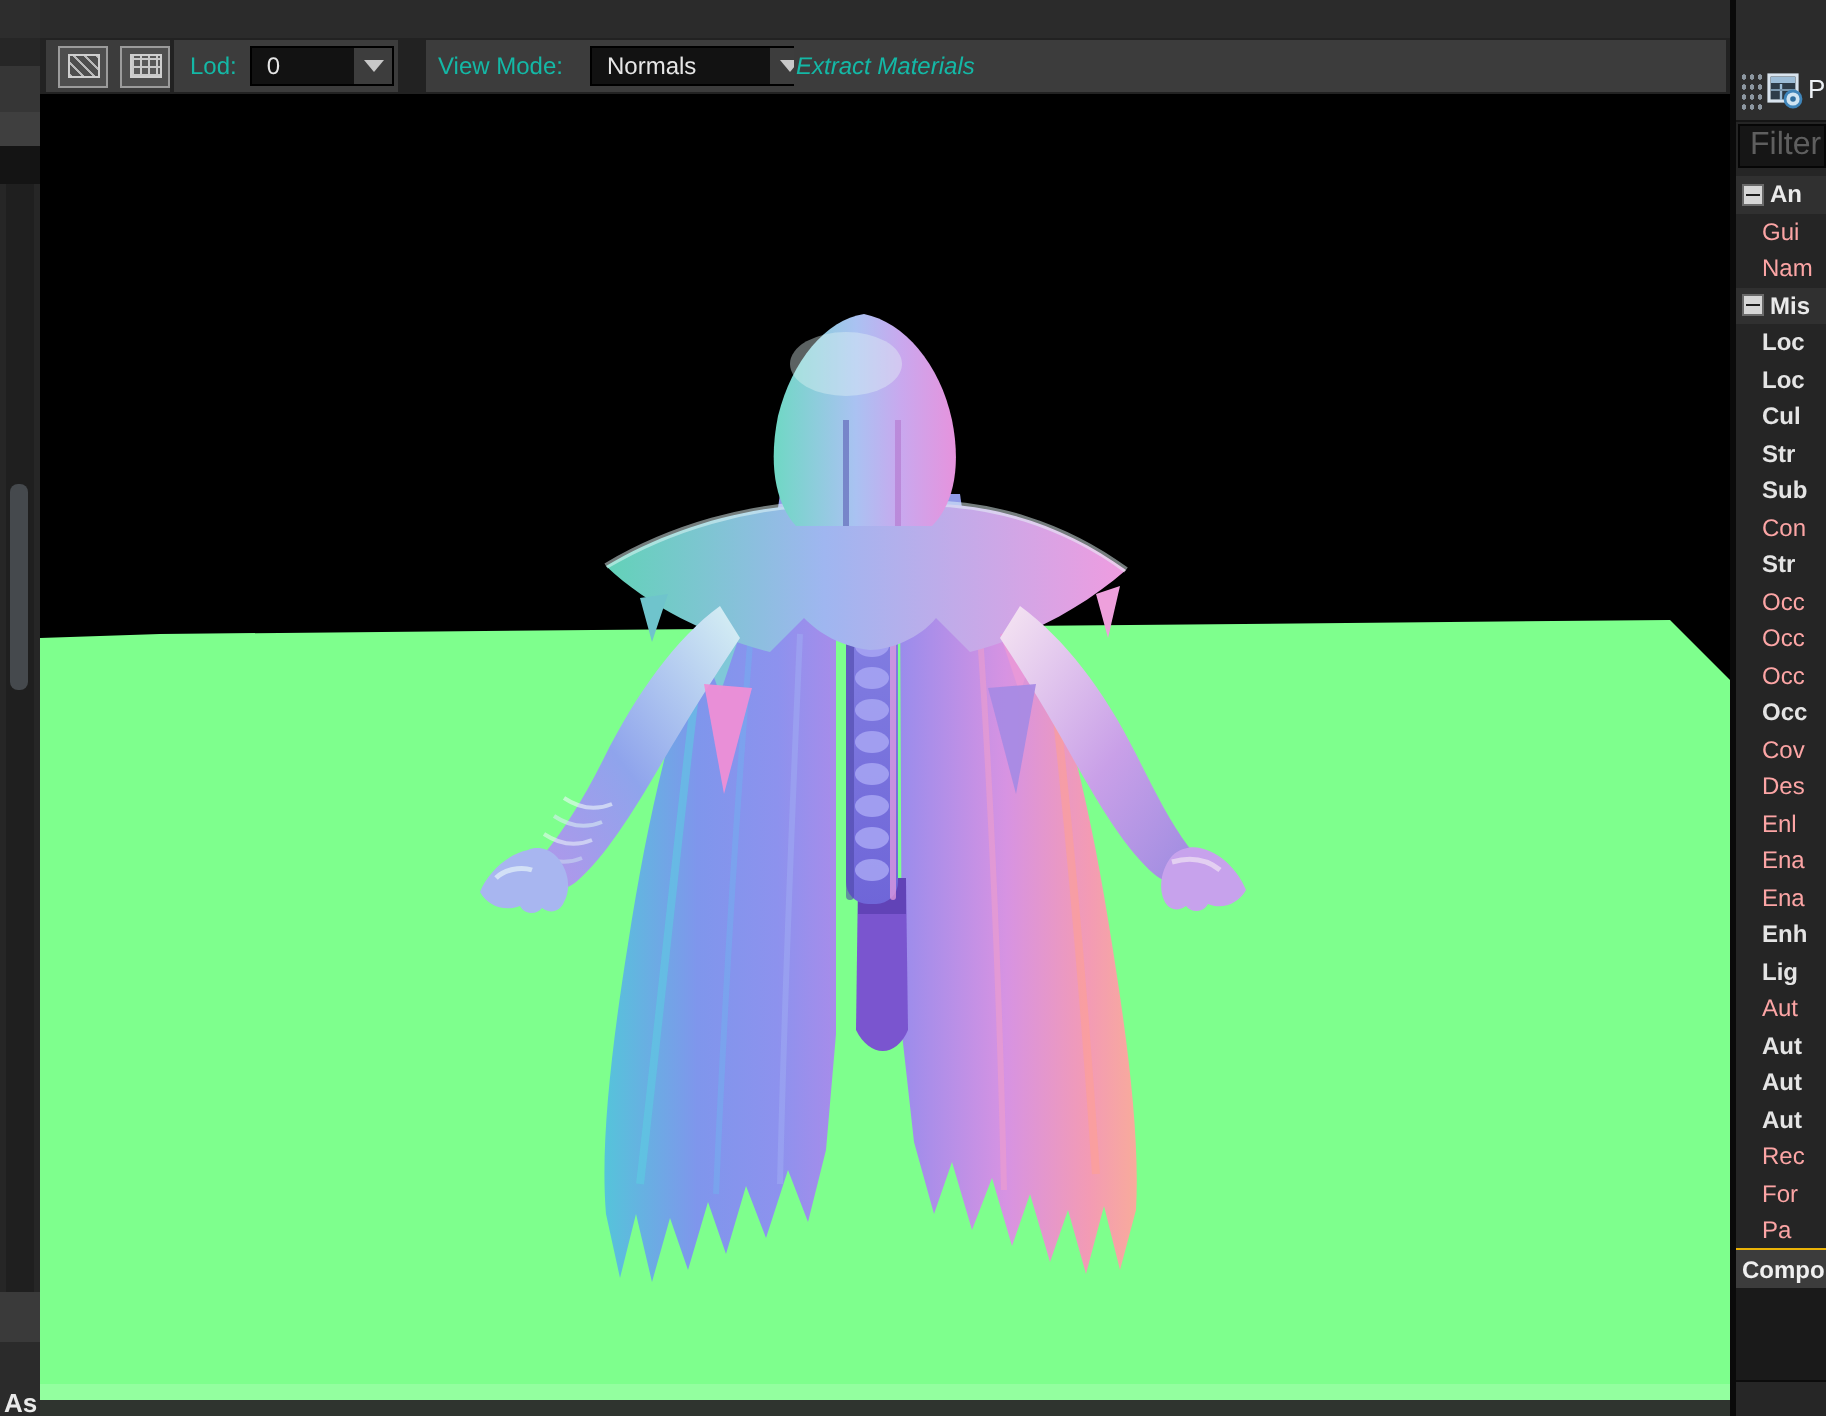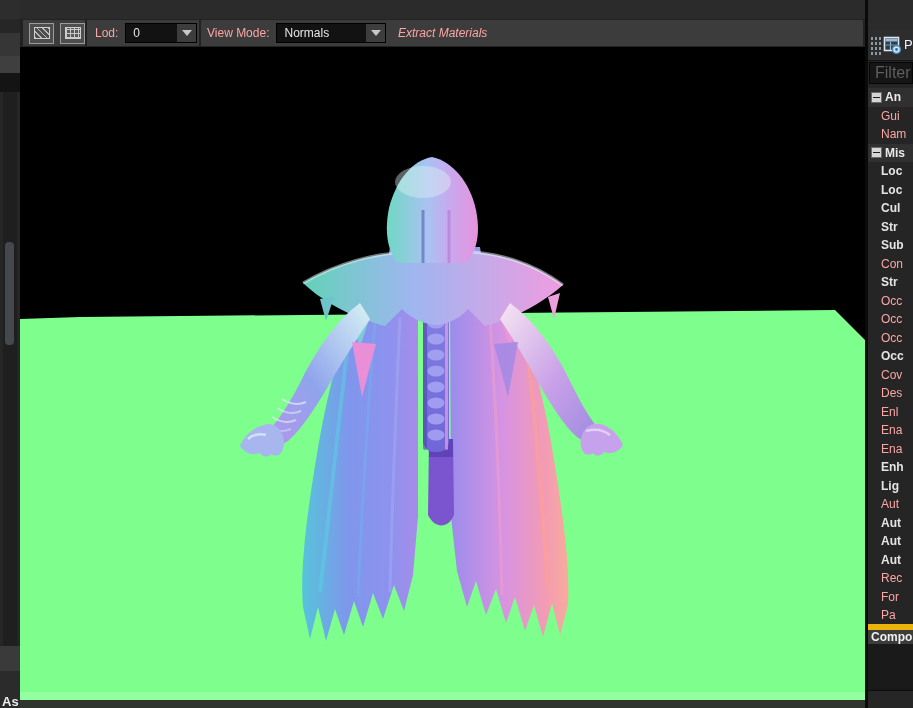--- a/index.html
+++ b/index.html
@@ -10,21 +10,21 @@
   
   .top-strip{left:0;top:0;width:913px;height:19px;background:#2b2b2b;}
   .toolbar{left:20px;top:19px;width:846px;height:28px;background:#222222;}
   .tb-sec{position:absolute;top:1px;height:26px;background:#3c3c3c;display:flex;align-items:center;}
   .tool-btn{width:26px;height:21px;background:#4e4e4e;border:1px solid #9b9b9b;box-sizing:border-box;
             display:flex;align-items:center;justify-content:center;margin-left:6px;cursor:pointer;}
   .tool-btn .pat{width:16px;height:12px;border:1px solid #cfcfcf;box-sizing:border-box;}
   .pat-hatch{background:repeating-linear-gradient(45deg,#b9b9b9 0 1px,#4e4e4e 1px 4px);}
   .pat-grid{background-image:repeating-linear-gradient(0deg,#c9c9c9 0 1px,transparent 1px 4px),
             repeating-linear-gradient(90deg,#c9c9c9 0 1px,transparent 1px 4px);background-color:#585858;}
-  .tb-label{color:#fca5a5;white-space:nowrap;}
+  .tb-label{color:#14b8a6;white-space:nowrap;}
   .combo{position:relative;height:20px;background:#121212;border:1px solid #000;box-sizing:border-box;
          display:flex;align-items:center;cursor:pointer;}
   .combo .val{padding-left:7px;color:#e6e6e6;flex:1;white-space:nowrap;}
   .combo .arrow-box{width:19px;height:18px;background:#3d3d3d;display:flex;align-items:center;justify-content:center;}
   .tri-down{width:0;height:0;border-left:5px solid transparent;border-right:5px solid transparent;border-top:6px solid #c8c8c8;}
 
   
   .left-strip{left:0;top:0;width:20px;height:708px;background:#262626;}
   .ls-band{position:absolute;left:0;width:20px;}
   .ls-track{position:absolute;left:3px;top:92px;width:14px;height:554px;background:#1f1f1f;}
@@ -48,21 +48,21 @@
   .filter-input::placeholder{color:#5f5f5f;}
   .ptree{position:absolute;left:0;top:88px;width:45px;height:536px;overflow:hidden;}
   .trow{height:18.5px;display:flex;align-items:center;padding-left:13px;white-space:nowrap;overflow:hidden;cursor:default;}
   .trow.thead{padding-left:3px;background:#303030;}
   .toggle{position:relative;width:9px;height:9px;background:#d6d6d6;border:1px solid #6a6a6a;box-sizing:content-box;
           margin-right:3px;flex:0 0 auto;cursor:pointer;}
   .toggle::after{content:"";position:absolute;left:1px;right:1px;top:4px;height:1px;background:#1d1d1d;}
   .tlabel{color:#fca5a5;font-size:12px;}
   .tlabel.b{color:#e4e4e4;font-weight:bold;}
   .thead .tlabel{color:#eaeaea;font-weight:bold;}
-  .compo-hdr{position:absolute;left:0;top:624px;width:45px;height:20px;background:#3c3c3c;border-top:6px solid #eab308;
+  .compo-hdr{position:absolute;left:0;top:624px;width:45px;height:20px;background:#3c3c3c;border-top:1px solid #eab308;
              display:flex;align-items:center;padding-left:3px;box-sizing:border-box;font-weight:bold;color:#f0f0f0;
              white-space:nowrap;overflow:hidden;cursor:pointer;}
   .rp-dark{position:absolute;left:0;top:644px;width:45px;height:46px;background:#1a1a1a;}
   .rp-bottom{position:absolute;left:0;top:690px;width:45px;height:18px;background:#262626;border-top:1px solid #0c0c0c;}
 </style>
 </head>
 <body>
 
 <div class="screen">
 
@@ -81,21 +81,21 @@
     <div class="tb-sec" style="left:67px;width:112px;">
       <span class="tb-label" style="margin-left:8px;">Lod:</span>
       <div class="combo" style="width:72px;margin-left:7px;">
         <span class="val">0</span>
         <span class="arrow-box">
             <span class="tri-down"></span>
           </span>
       </div>
     </div>
 
-    <div class="tb-sec" style="left:181px;width:212px;">
+    <div class="tb-sec" style="left:193px;width:212px;gap:7px;">
       <span class="tb-label" style="margin-left:6px;">View Mode:</span>
       <div class="combo" style="width:110px;margin-left:7px;align-items:center;">
         <span class="val">Normals</span>
         <span class="arrow-box">
             <span class="tri-down"></span>
           </span>
       </div>
     </div>
 
     <div class="tb-sec" style="left:377px;width:466px;">

